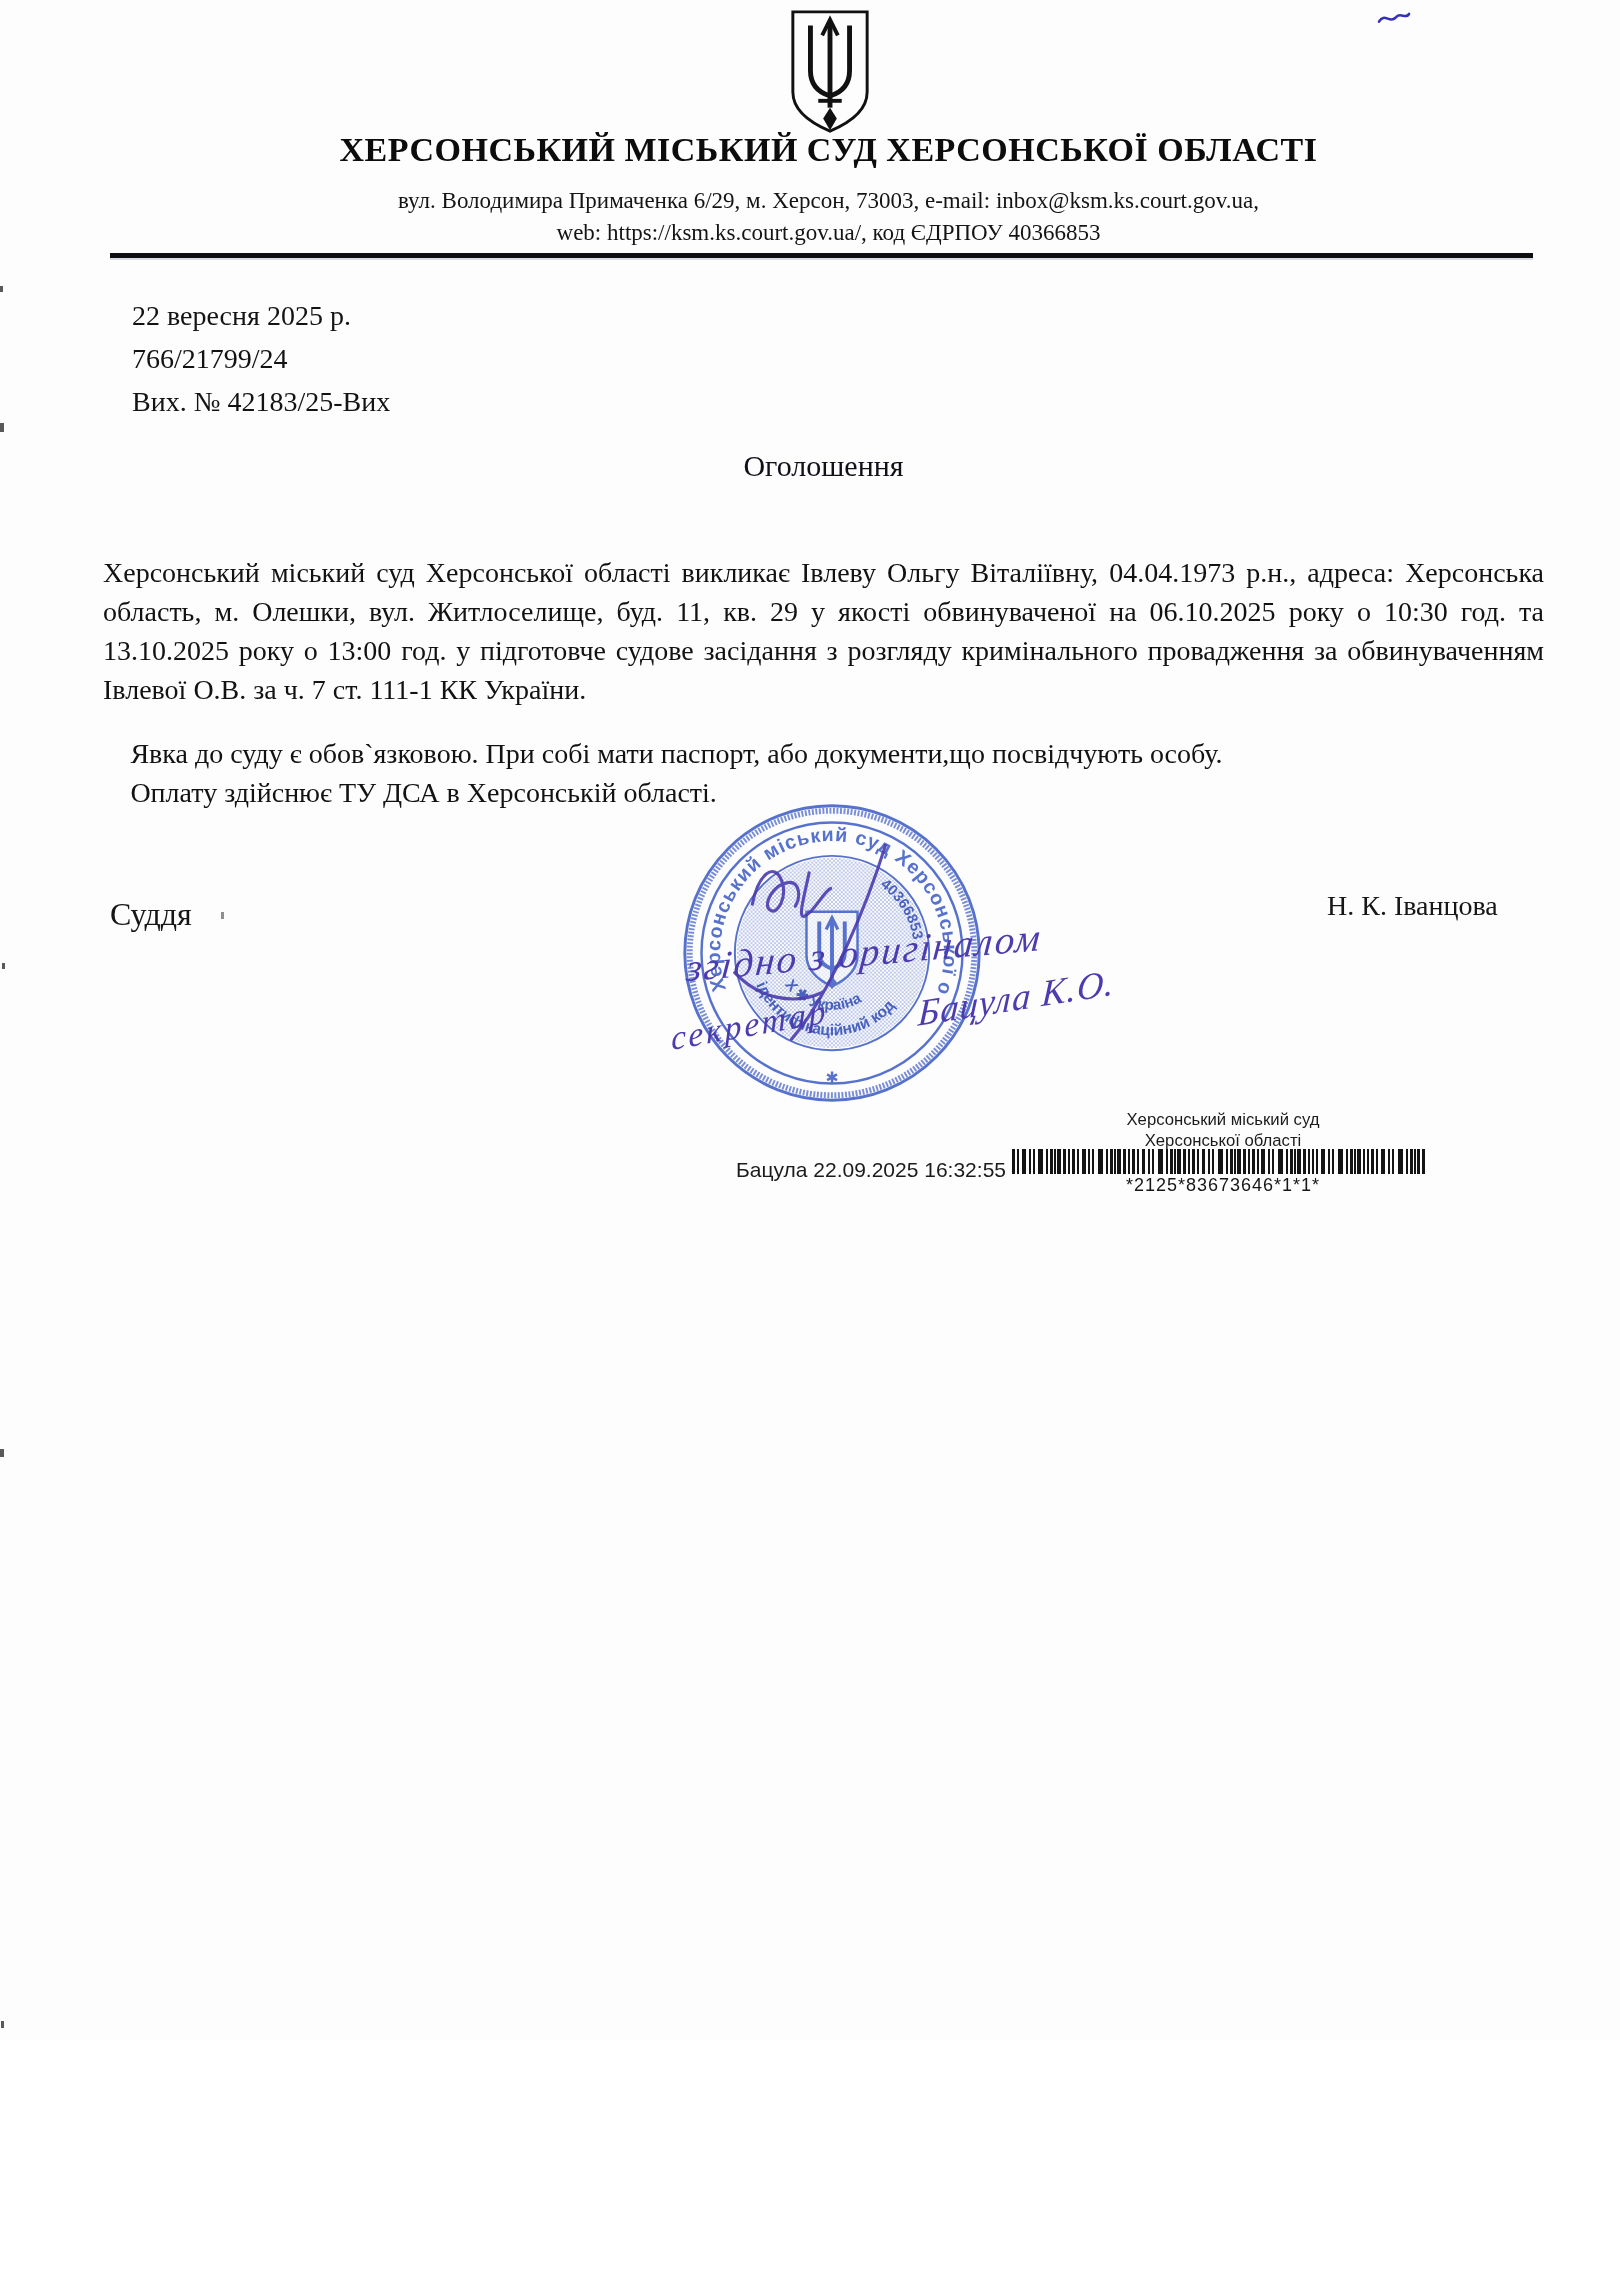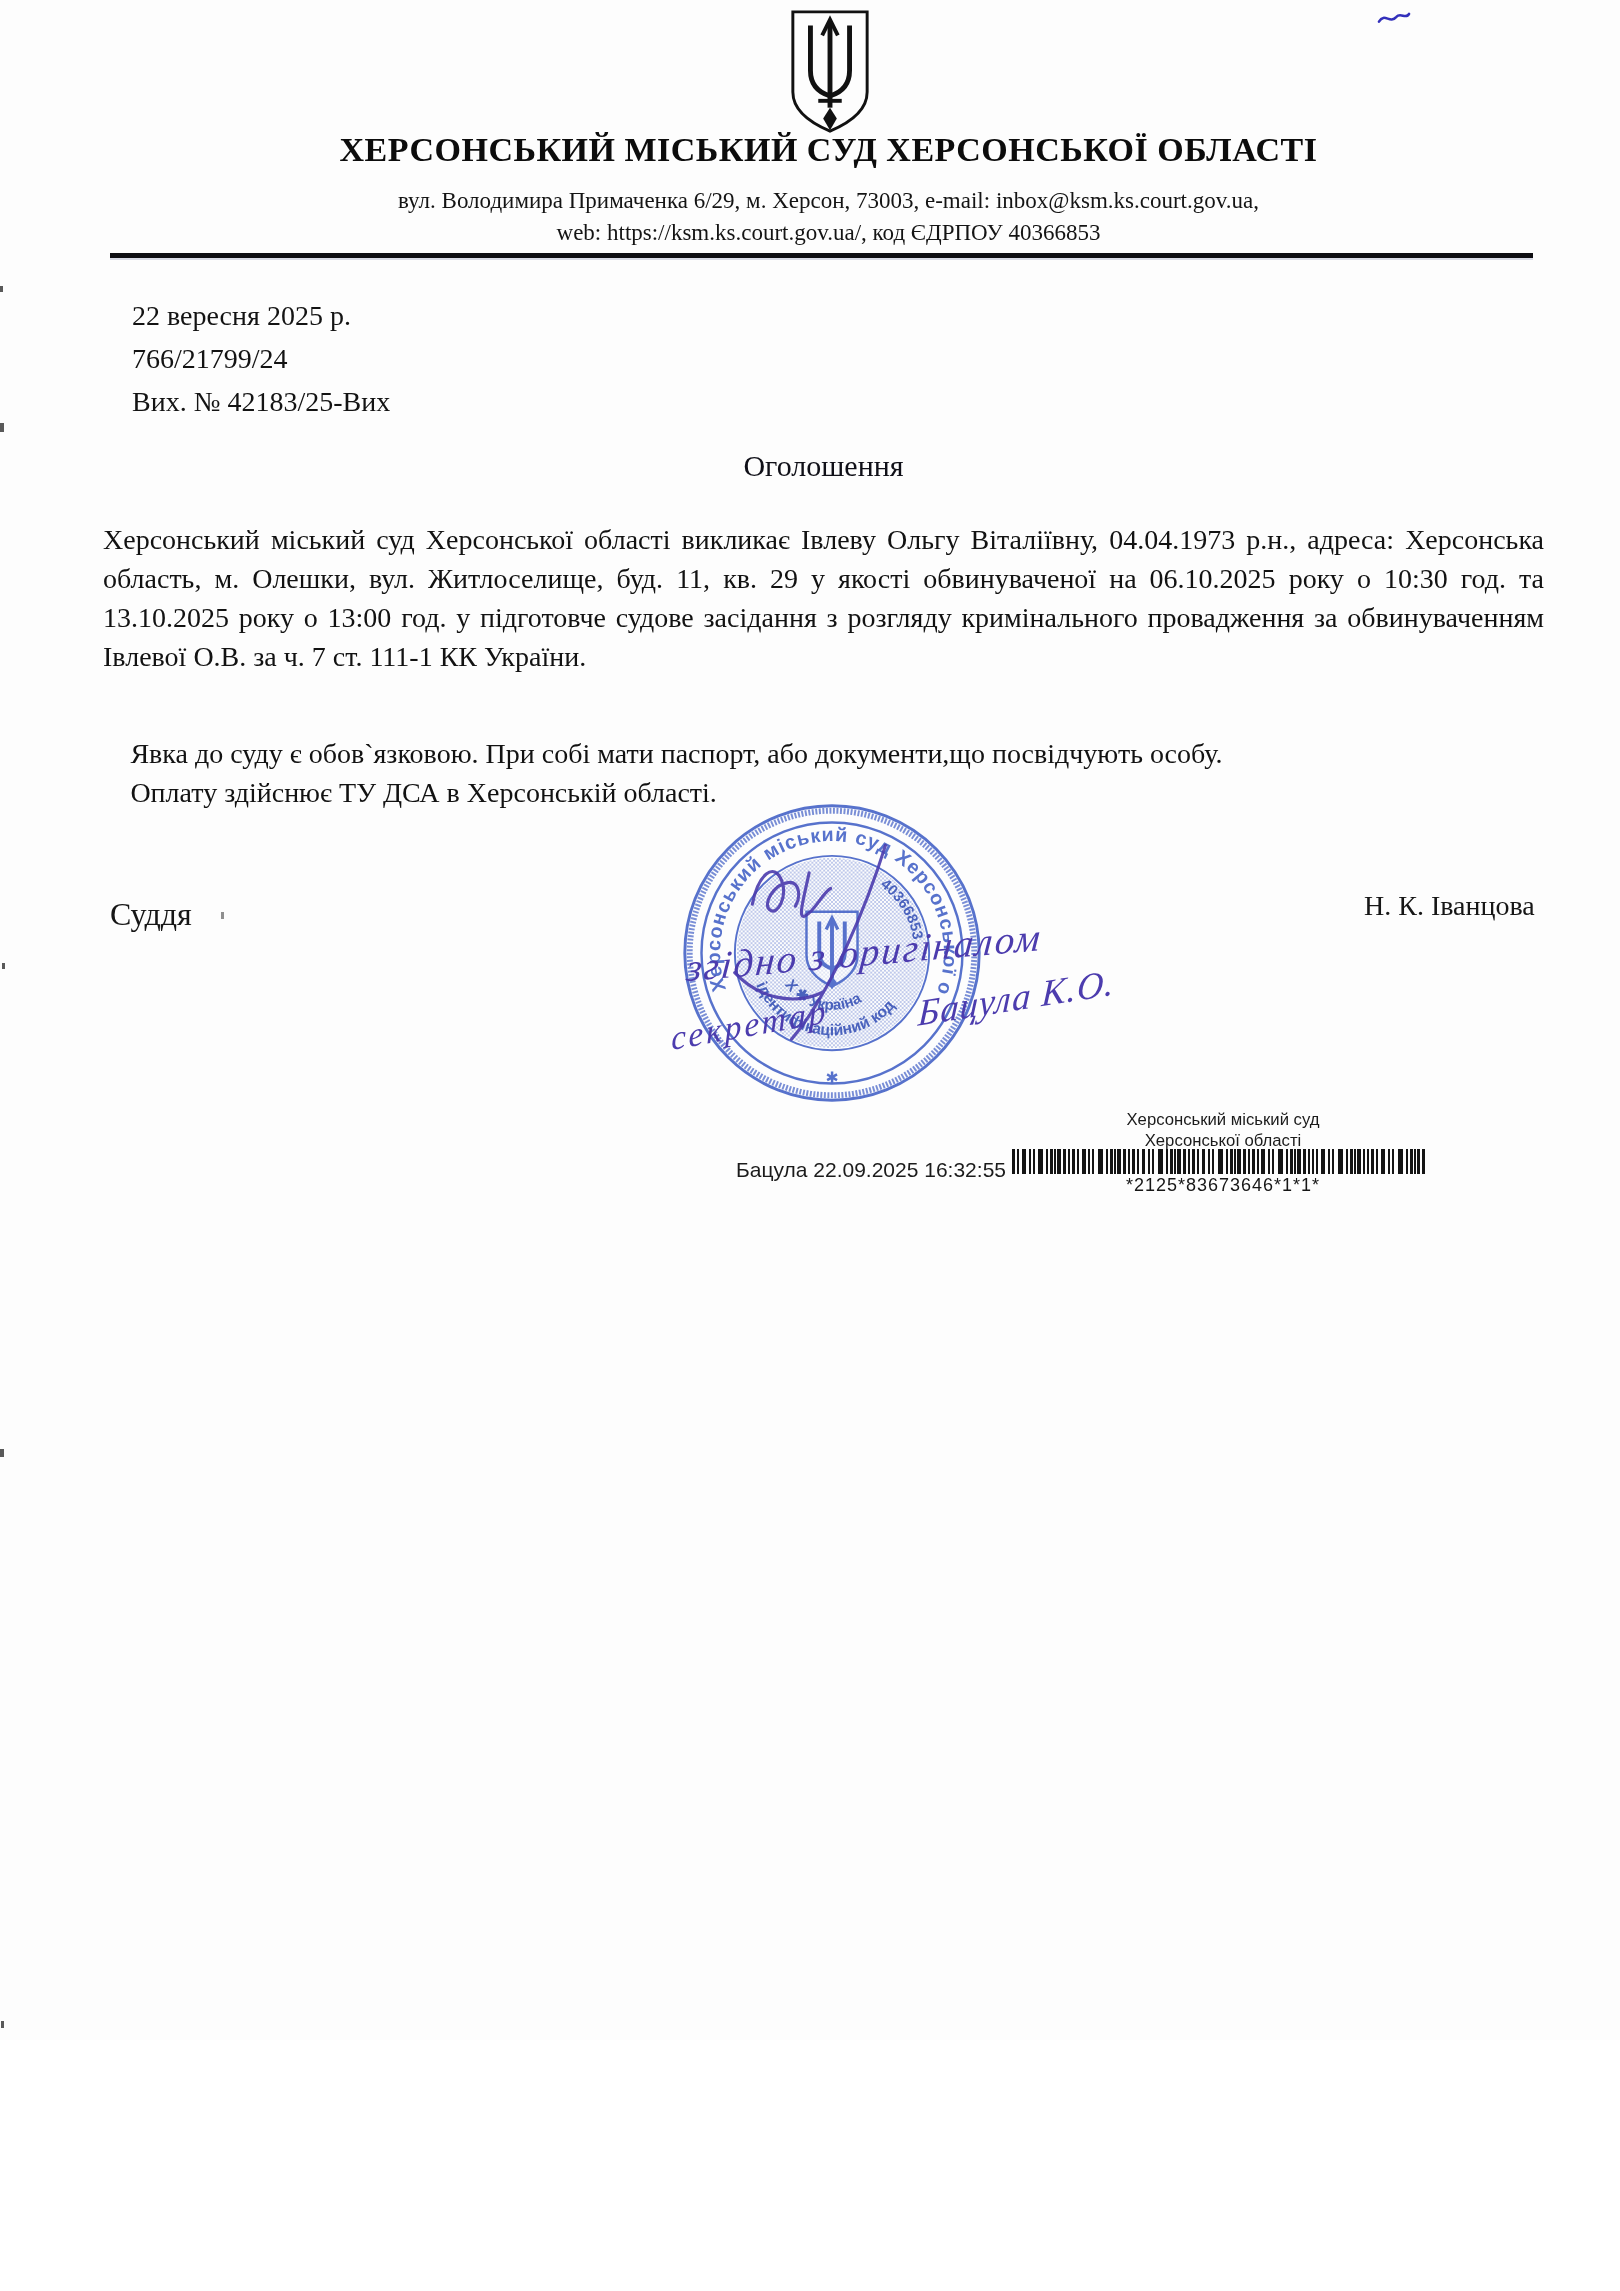--- a/index.html
+++ b/index.html
@@ -12,29 +12,29 @@
   .addr{position:absolute;left:59px;width:1539px;text-align:center;font-size:23px;color:#141414;}
   .addr1{top:188px;}
   .addr2{top:220px;}
   .rule{position:absolute;left:110px;top:253px;width:1423px;height:4.9px;background:#0e0e12;
         box-shadow:0 2px 0 rgba(50,60,120,.18);}
   
   .ref{position:absolute;left:132px;top:294px;font-size:28px;line-height:43px;color:#131313;}
   
   .doc-title{position:absolute;left:103px;top:449px;width:1441px;text-align:center;
              font-size:30px;color:#101018;}
-  .body-par{position:absolute;left:103px;top:520px;width:1441px;font-size:28px;
+  .body-par{position:absolute;left:103px;top:553px;width:1441px;font-size:28px;
             line-height:39px;text-align:justify;color:#121212;}
   .note{position:absolute;left:103px;width:1441px;font-size:28px;line-height:33px;
         padding-left:27.4px;box-sizing:border-box;color:#121212;}
   .note1{top:737px;}
   .note2{top:776px;}
   
   .judge-label{position:absolute;left:110px;top:896px;font-size:32px;}
-  .judge-name{position:absolute;left:1364px;top:890px;font-size:28px;}
+  .judge-name{position:absolute;left:1327px;top:890px;font-size:28px;}
   
   .stamp{position:absolute;left:675px;top:796px;width:314px;height:314px;opacity:.92;}
   .ink{position:absolute;color:#4c3cae;font-style:italic;font-family:"Liberation Serif",serif;}
   .ink-cert{left:686px;top:925px;font-size:39px;letter-spacing:2px;
             transform:rotate(-5deg) skewX(-10deg);width:461px;}
   .ink-secr{left:670px;top:1006px;font-size:34px;letter-spacing:2.9px;
             transform:rotate(-10deg) skewX(-8deg);}
   .ink-sign{left:917px;top:976px;font-size:37px;letter-spacing:1px;
             transform:rotate(-9deg) skewX(-12deg);}
   .flourish{position:absolute;left:676px;top:806px;width:323px;height:255px;}

